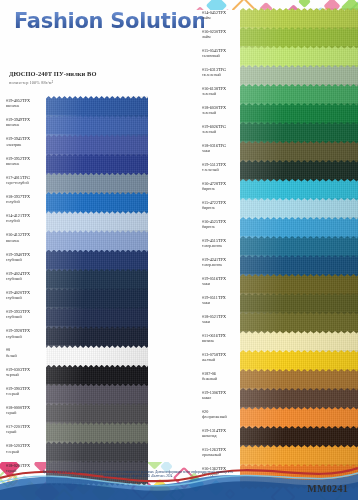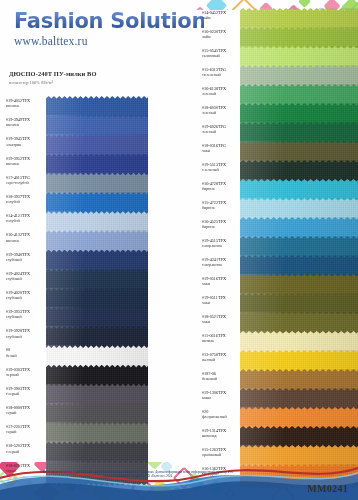--- a/index.html
+++ b/index.html
@@ -243,21 +243,20 @@
       <div class="sq out" style="left: 322px; top: 486px; width: 17px; height: 17px; color: rgb(143, 212, 74); opacity: 0.73;"></div>
       <div class="sq" style="left: 338px; top: 468px; width: 13px; height: 13px; background: rgb(179, 224, 240); opacity: 0.82;"></div>
       <div class="sq" style="left: 354px; top: 476px; width: 9px; height: 9px; background: rgb(224, 53, 108); opacity: 0.91;"></div>
     </div>
 
   <div class="paper-mask" style="left:0;top:10px;width:348px;height:452px;"></div>
   <div class="paper-mask" style="left:0;top:0;width:196px;height:14px;"></div>
 
   <div class="brand">
     <div class="brand-title">Fashion Solution</div>
-    <div class="brand-url">www.balttex.ru</div>
   </div>
 
   <div class="product">
     <div class="product-name">ДЮСПО-240Т ПУ-милки ВО</div>
     <div class="product-spec">полиэстер 100% 88г/м²</div>
   </div>
 
   <div class="col col-left" id="col-left">
       <div class="row" style="height: 19.2px;">
         <div class="labels">

